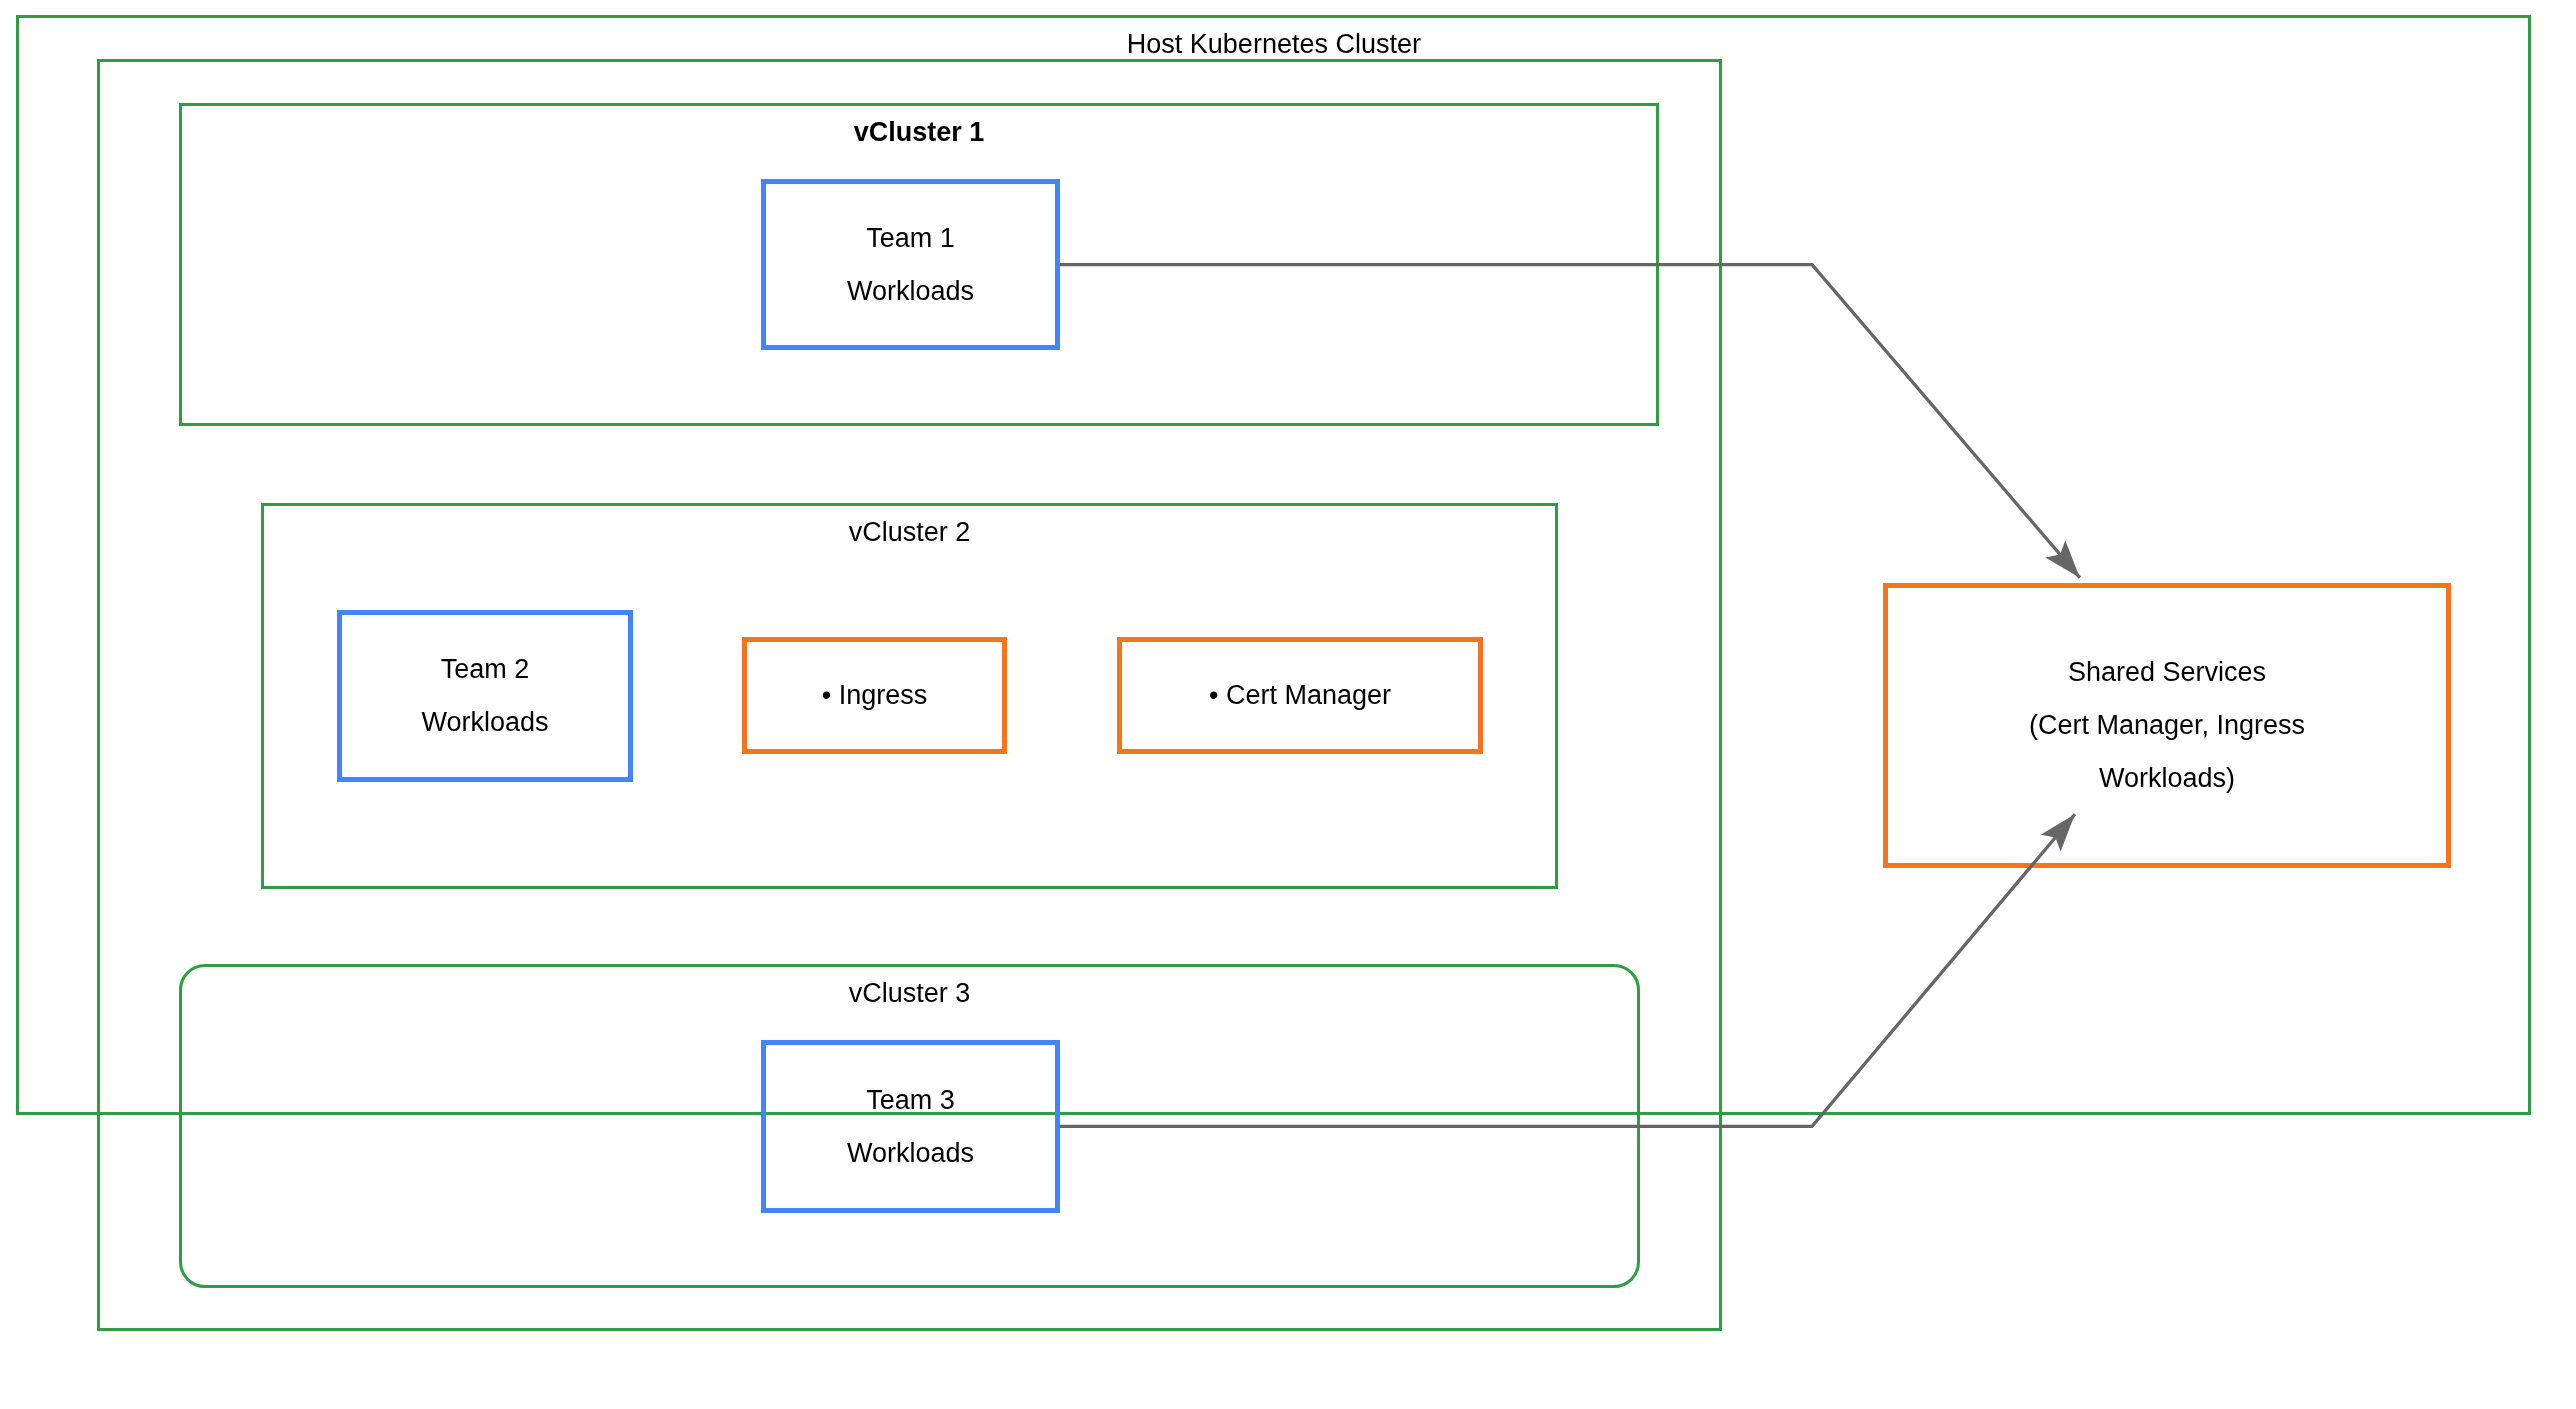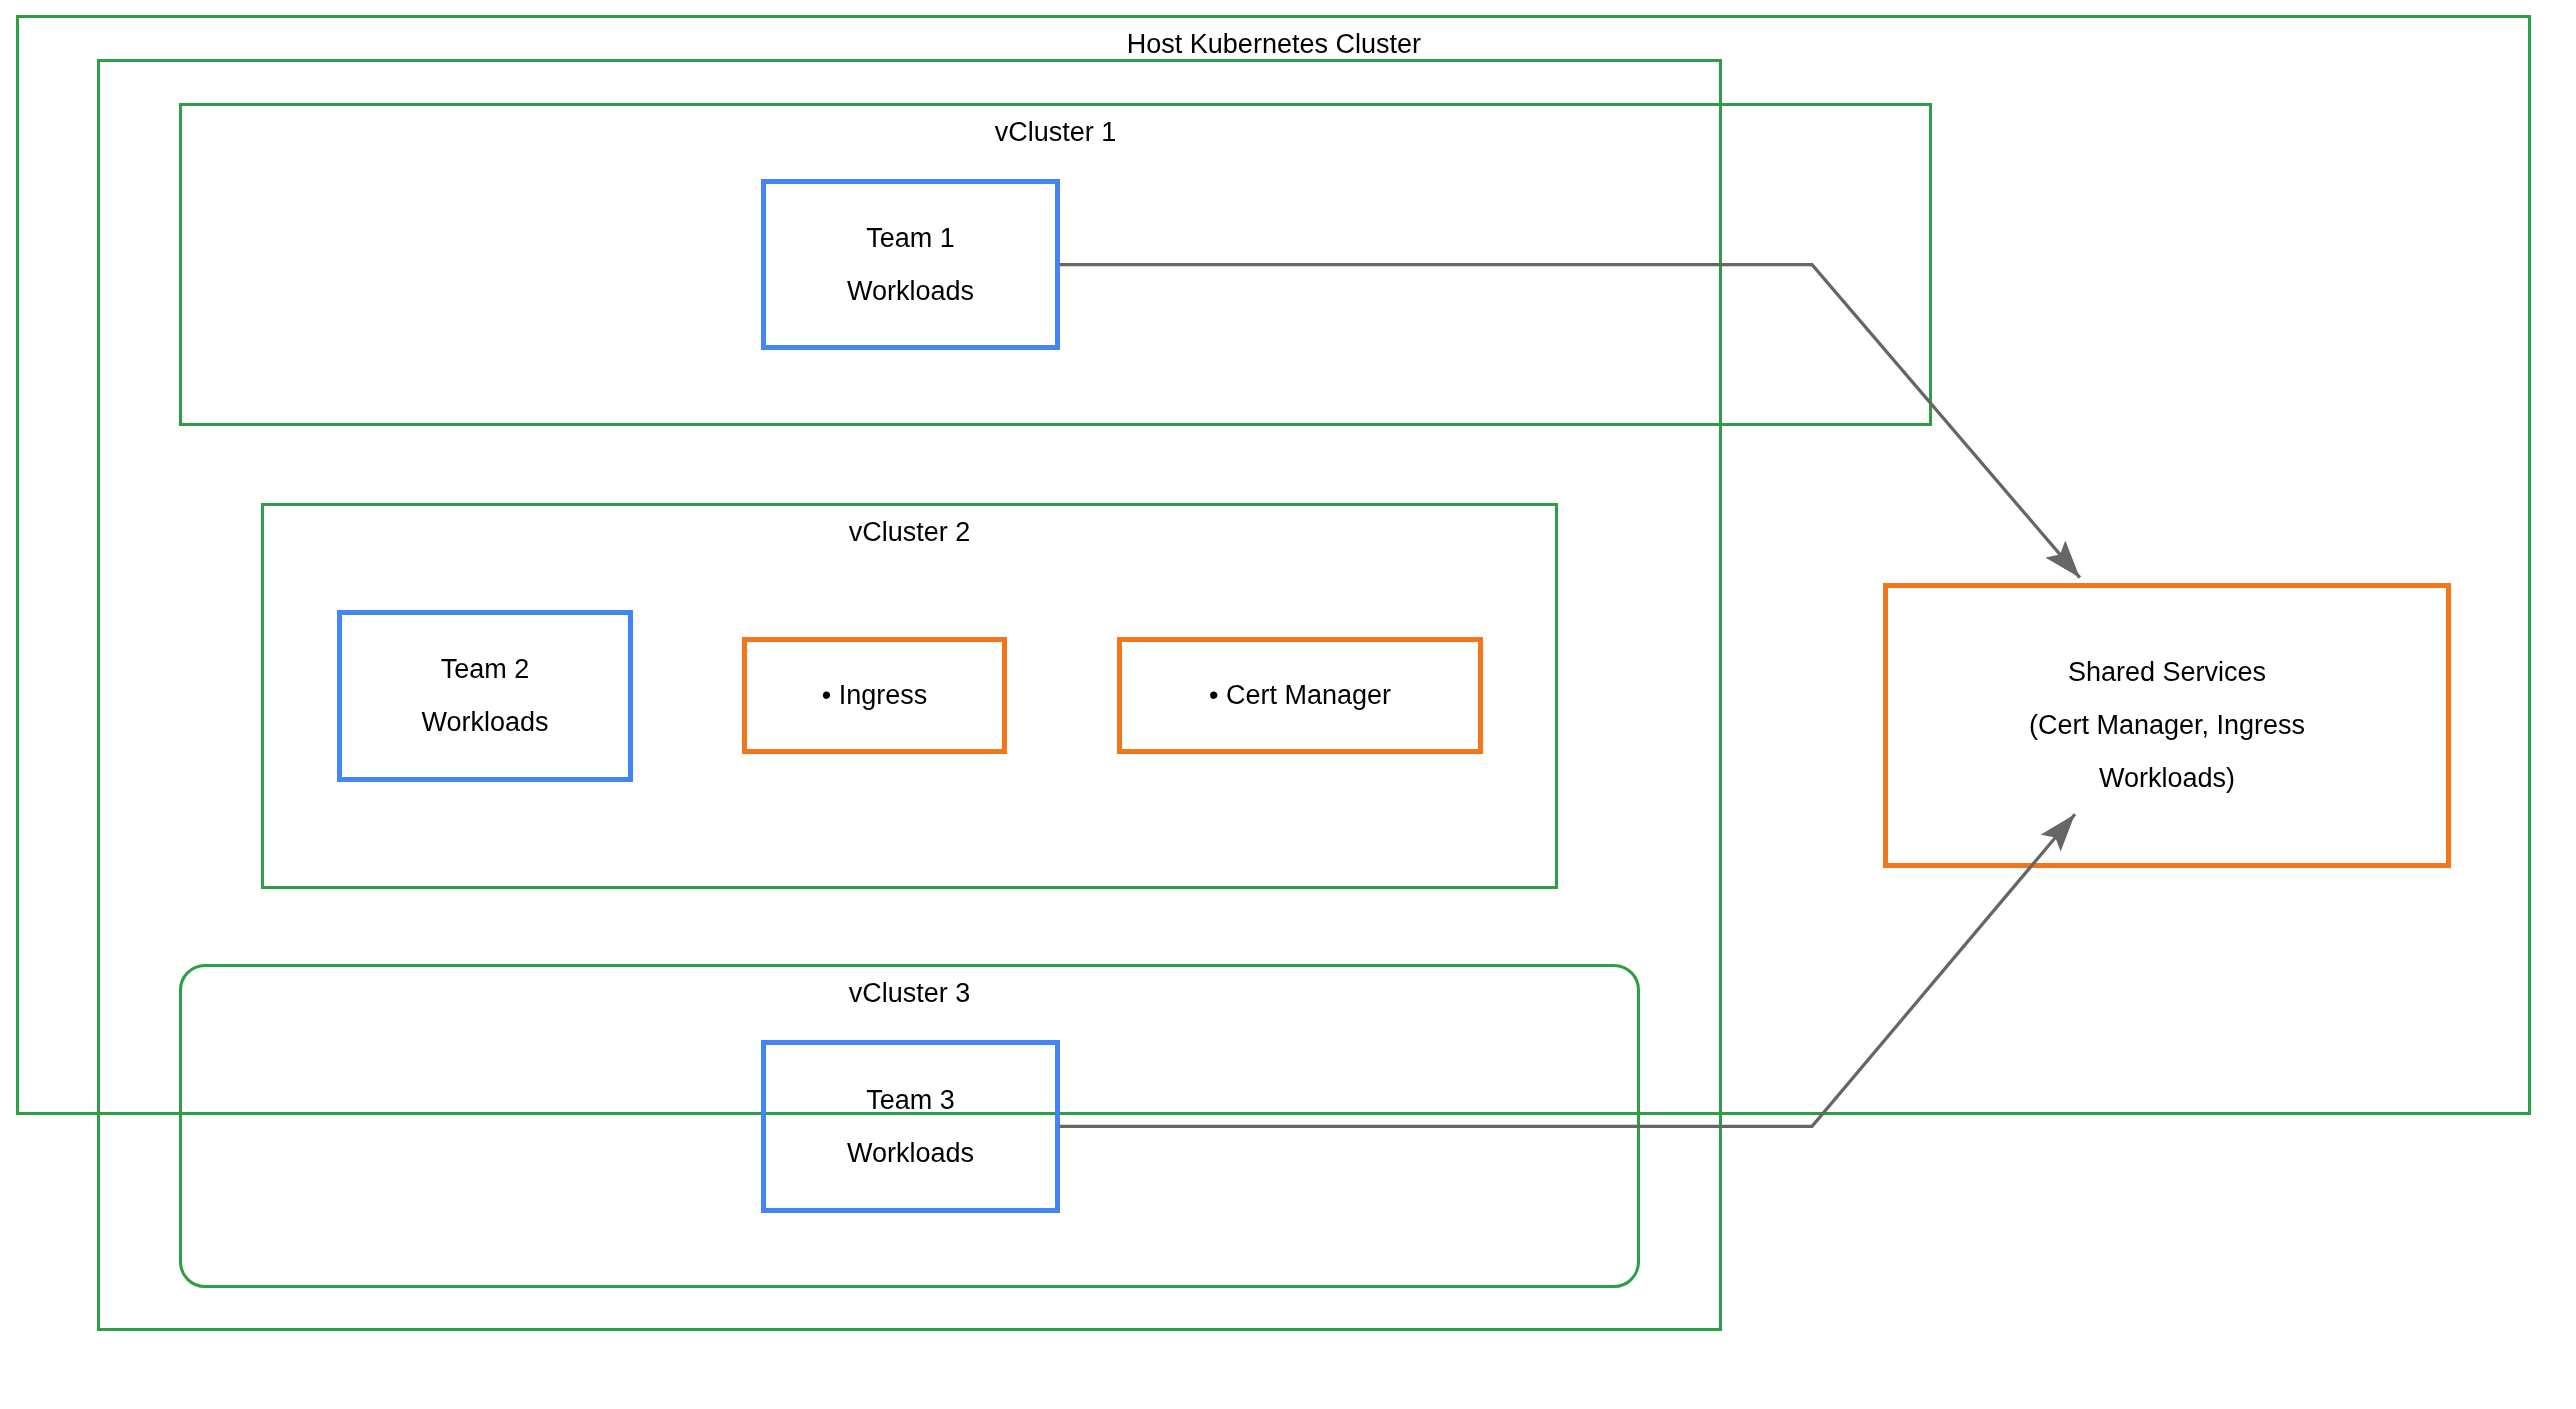--- a/index.html
+++ b/index.html
@@ -69,21 +69,21 @@
 <body>
 
 <div id="canvas">
 
   <div class="box green-box" style="left:16.4px; top:15px; width:2515px; height:1100px;">
     <div class="box-title">Host Kubernetes Cluster</div>
   </div>
 
   <div class="box green-box" style="left:97px; top:59px; width:1625px; height:1272px;"></div>
 
-  <div class="box green-box" style="left:179px; top:103px; width:1753px; height:323px;">
+  <div class="box green-box" style="left:179px; top:103px; width:1480px; height:323px;font-weight:bold;">
     <div class="box-title">vCluster 1</div>
   </div>
   <div class="box blue-box" style="left:761px; top:179px; width:299px; height:171px;">
     <div class="center-text">
       <span>Team 1</span>
       <span>Workloads</span>
     </div>
   </div>
 
   <div class="box green-box" style="left:261px; top:503px; width:1297px; height:386px;">

